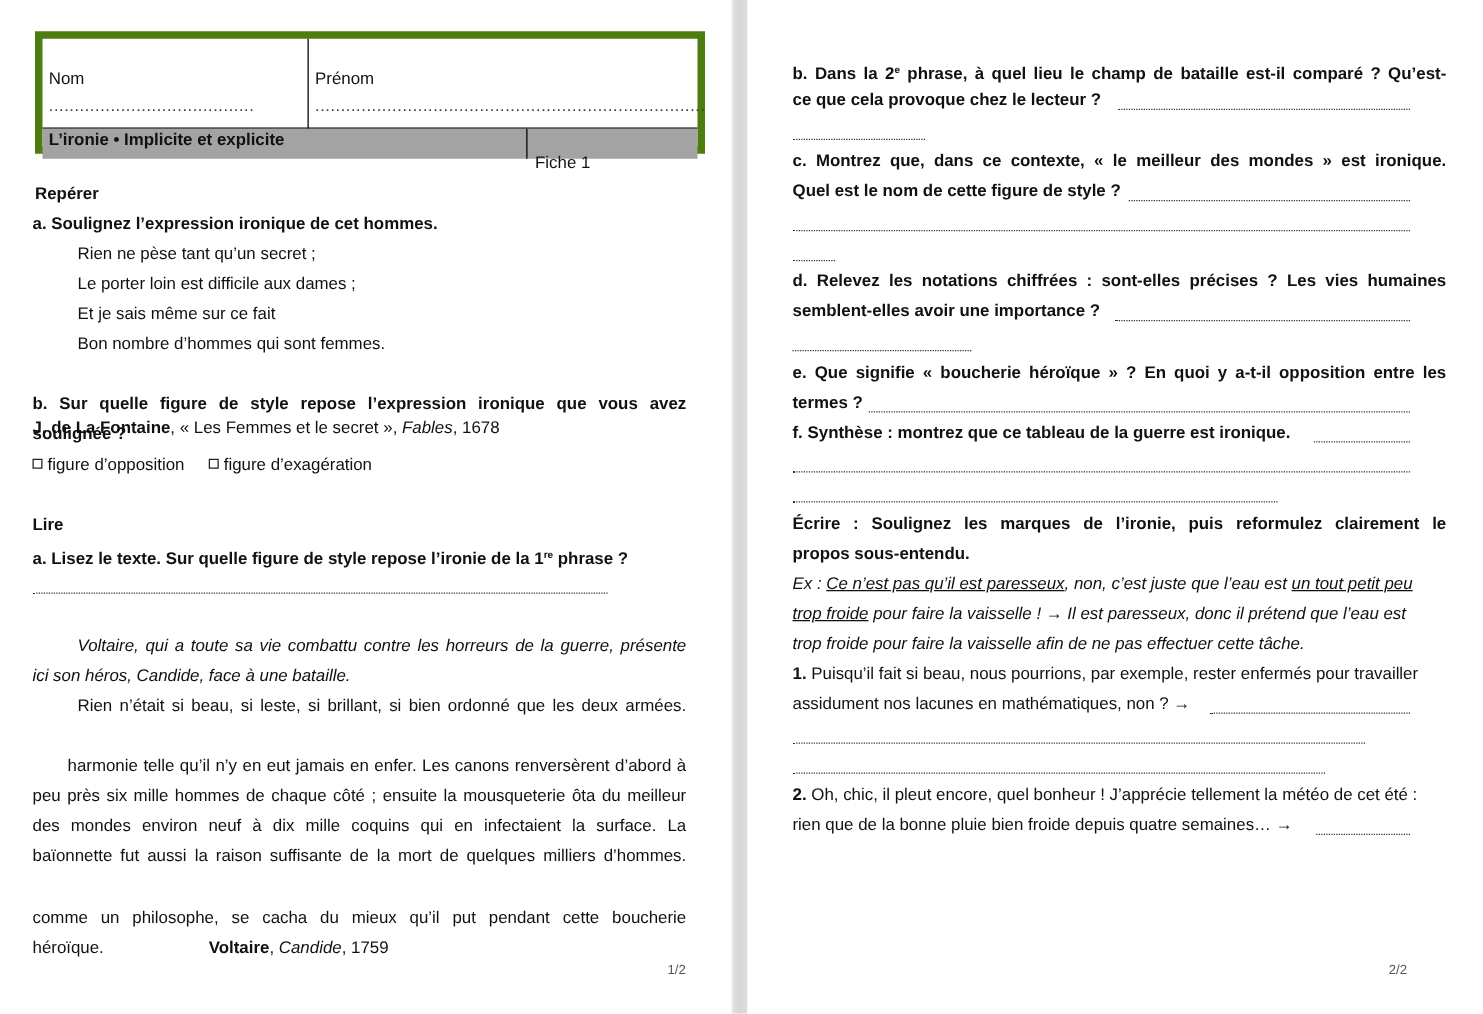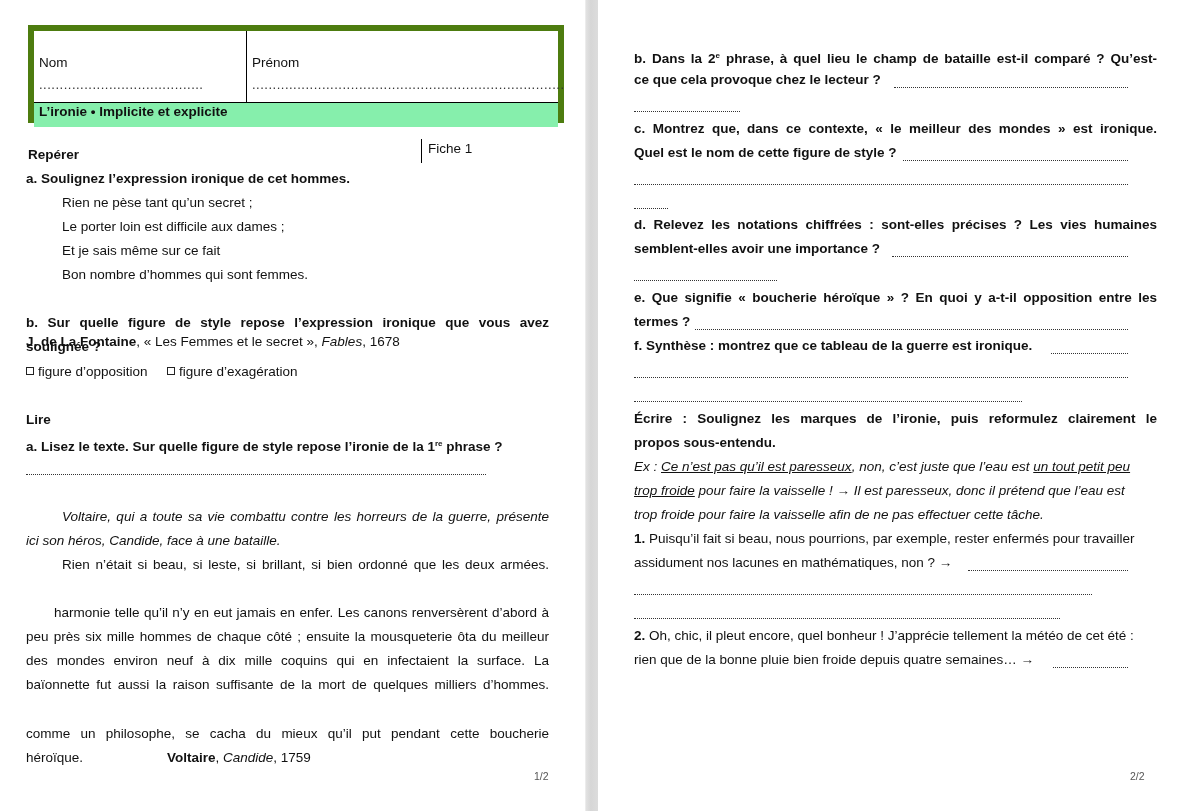--- a/index.html
+++ b/index.html
@@ -12,23 +12,23 @@
     .separator { position: absolute; top: 0; left: 585px; width: 13px; height: 811px;
       background: linear-gradient(to right, #e2e2e2, #d6d6d6 40%, #dcdcdc); border-left: 1px solid #ececec; }
 
     
     .header-table { position: absolute; left: 28px; top: 25px; width: 536px; height: 98px; border: 6px solid #4d7c0f; }
     .ht-row1 { position: absolute; left: 0; top: 0; width: 100%; height: 72px; border-bottom: 1px solid #000; }
     .ht-cell-nom { position: absolute; left: 0; top: 0; width: 213px; height: 72px; border-right: 1px solid #000; }
     .ht-cell-prenom { position: absolute; left: 213px; top: 0; right: 0; height: 72px; }
     .ht-label { position: absolute; left: 5px; top: 24px; font-size: 13.5px; }
     .ht-dots { position: absolute; left: 5px; top: 46px; font-size: 13px; letter-spacing: 0.5px; color: #333; white-space: nowrap; overflow: hidden; }
-    .ht-row2 { position: absolute; left: 0; top: 72px; width: 100%; height: 24px; background: #86efac; }
+    .ht-row2 { position: absolute; left: 0; top: 72px; width: 100%; height: 24px; background: #a3a3a3; }
     .ht-title { position: absolute; left: 5px; top: 1px; font-weight: bold; font-size: 13.5px; }
-    .ht-fiche { position: absolute; left: 387px; top: 0; height: 24px; border-left: 1px solid #000; padding-left: 6px; padding-top: 2px; font-size: 13.5px; width: 148px; margin-top: 36px; }
+    .ht-fiche { position: absolute; left: 387px; top: 0; height: 24px; border-left: 1px solid #000; padding-left: 6px; padding-top: 19px; font-size: 13.5px; width: 148px; }
 
     .line { position: absolute; white-space: nowrap; line-height: 18px; font-size: 13.5px; }
     .bold { font-weight: bold; }
     .ital { font-style: italic; }
     .just { text-align: justify; text-align-last: justify; white-space: normal; }
     .u { text-decoration: underline; }
     sup { font-size: 8px; vertical-align: 5px; }
     .dotline { position: absolute; height: 1px; border-bottom: 1px dotted #333; }
     .pagenum { position: absolute; font-size: 10.5px; color: #555; }
     .checkbox { display: inline-block; width: 8px; height: 8px; border: 1px solid #222; margin-right: 4px; vertical-align: 1px; }
@@ -145,14 +145,14 @@
   <div class="dotline" style="left:370px; top:570px; width:160px;"></div>
   <div class="dotline" style="left:36px; top:594px; width:458px;"></div>
   <div class="dotline" style="left:36px; top:618px; width:426px;"></div>
 
   <div class="line" style="left:36px; top:627px; width:523px;">
     <span class="bold">2.</span><span> Oh, chic, il pleut encore, quel bonheur ! J’apprécie tellement la météo de cet été :</span>
   </div>
   <div class="line" style="left:36px; top:651px;">rien que de la bonne pluie bien froide depuis quatre semaines… →</div>
   <div class="dotline" style="left:455px; top:667px; width:75px;"></div>
 
-  <div class="pagenum" style="left:532px; top:770px;">2/2</div>
+  <div class="pagenum" style="left:513px; top:770px;">2/2</div>
 </div>
 
 </body></html>

